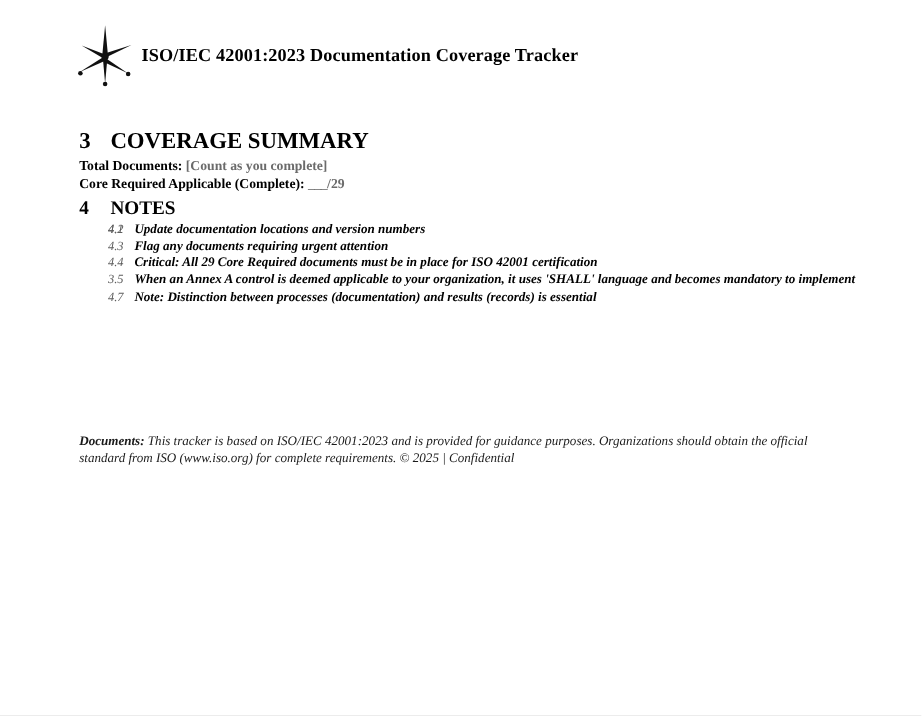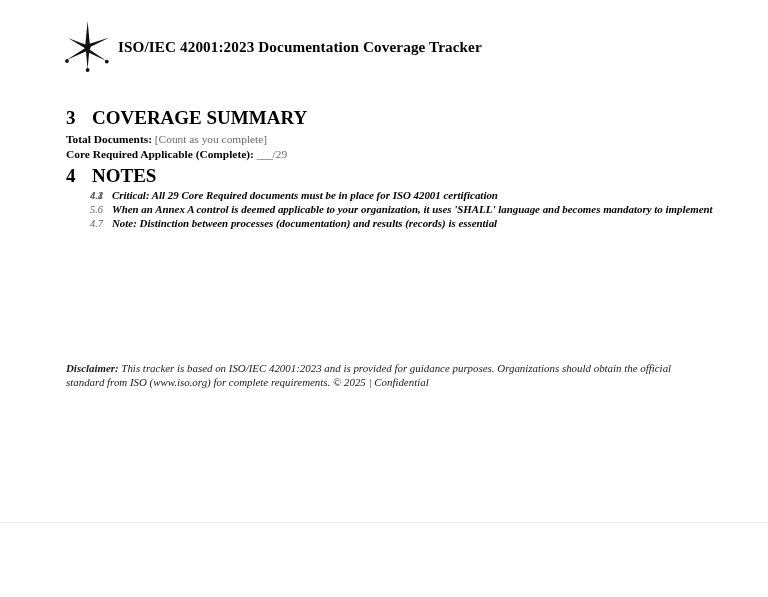--- a/index.html
+++ b/index.html
@@ -14,21 +14,21 @@
     overflow: hidden;
     font-family: "Liberation Serif", "DejaVu Serif", serif;
     color: #000000;
     -webkit-font-smoothing: antialiased;
   }
 
   .page {
     position: absolute;
     left: 0; top: 0;
     width: 768px;
-    height: 523px;
+    height: 597px;
     background: #fff;
     box-sizing: border-box;
   }
 
   
   .header {
     position: absolute;
     left: 62px;
     top: 18px;
     width: 660px;
@@ -81,30 +81,30 @@
     font-size: 11.4px;
     line-height: 14.2px;
     white-space: nowrap;
     margin: 0;
   }
   .summary-line .lbl {
     font-weight: bold;
   }
   .summary-line .val {
     color: #6b6b6b;
-    font-weight: normal;
+    font-weight: bold;
   }
   .summary-line .blank {
     color: #555555;
     letter-spacing: -0.4px;
     margin-top: 23px;
   }
 
   .notes-heading {
-    font-size: 19px;
+    font-size: 16px;
     font-weight: bold;
     line-height: 1.28;
     margin: 3px 0 1px 0;
     white-space: nowrap;
   }
   .notes-heading .sec-num {
     display: inline-block;
     width: 26px;
   }
 
@@ -218,34 +218,39 @@
     <div class="notes-heading">
       <span class="sec-num">4</span><span>NOTES</span>
     </div>
 
     <ul class="notes-list">
       <li class="note-item">
         <span class="note-num">4.1</span>
       </li>
       <li class="note-item">
         <span class="note-num">4.2</span>
+        <span>Update documentation locations and version numbers</span>
+      </li>
+      <li class="note-item">
+        <span class="note-num">4.3</span>
+        <span>Flag any documents requiring urgent attention</span>
       </li>
       <li class="note-item">
         <span class="note-num">4.4</span>
         <span>Critical: All 29 Core Required documents must be in place for ISO 42001 certification</span>
       </li>
       <li class="note-item w2">
-        <span class="note-num">5.6</span>
+        <span class="note-num">3.5</span>
         <span>When an Annex A control is deemed applicable to your organization, it uses 'SHALL' language and becomes mandatory to implement</span>
       </li>
       <li class="note-item">
         <span class="note-num">4.7</span>
         <span>Note: Distinction between processes (documentation) and results (records) is essential</span>
       </li>
     </ul>
   </div>
 
   <div class="disclaimer">
-    <span class="d-label">Disclaimer:</span><span> This tracker is based on ISO/IEC 42001:2023 and is provided for guidance purposes. Organizations should obtain the official standard from ISO (www.iso.org) for complete requirements. © 2025 | Confidential</span>
+    <span class="d-label">Documents:</span><span> This tracker is based on ISO/IEC 42001:2023 and is provided for guidance purposes. Organizations should obtain the official standard from ISO (www.iso.org) for complete requirements. © 2025 | Confidential</span>
   </div>
 
   <div class="bottom-rule"></div>
 </div>
 
 </body></html>

